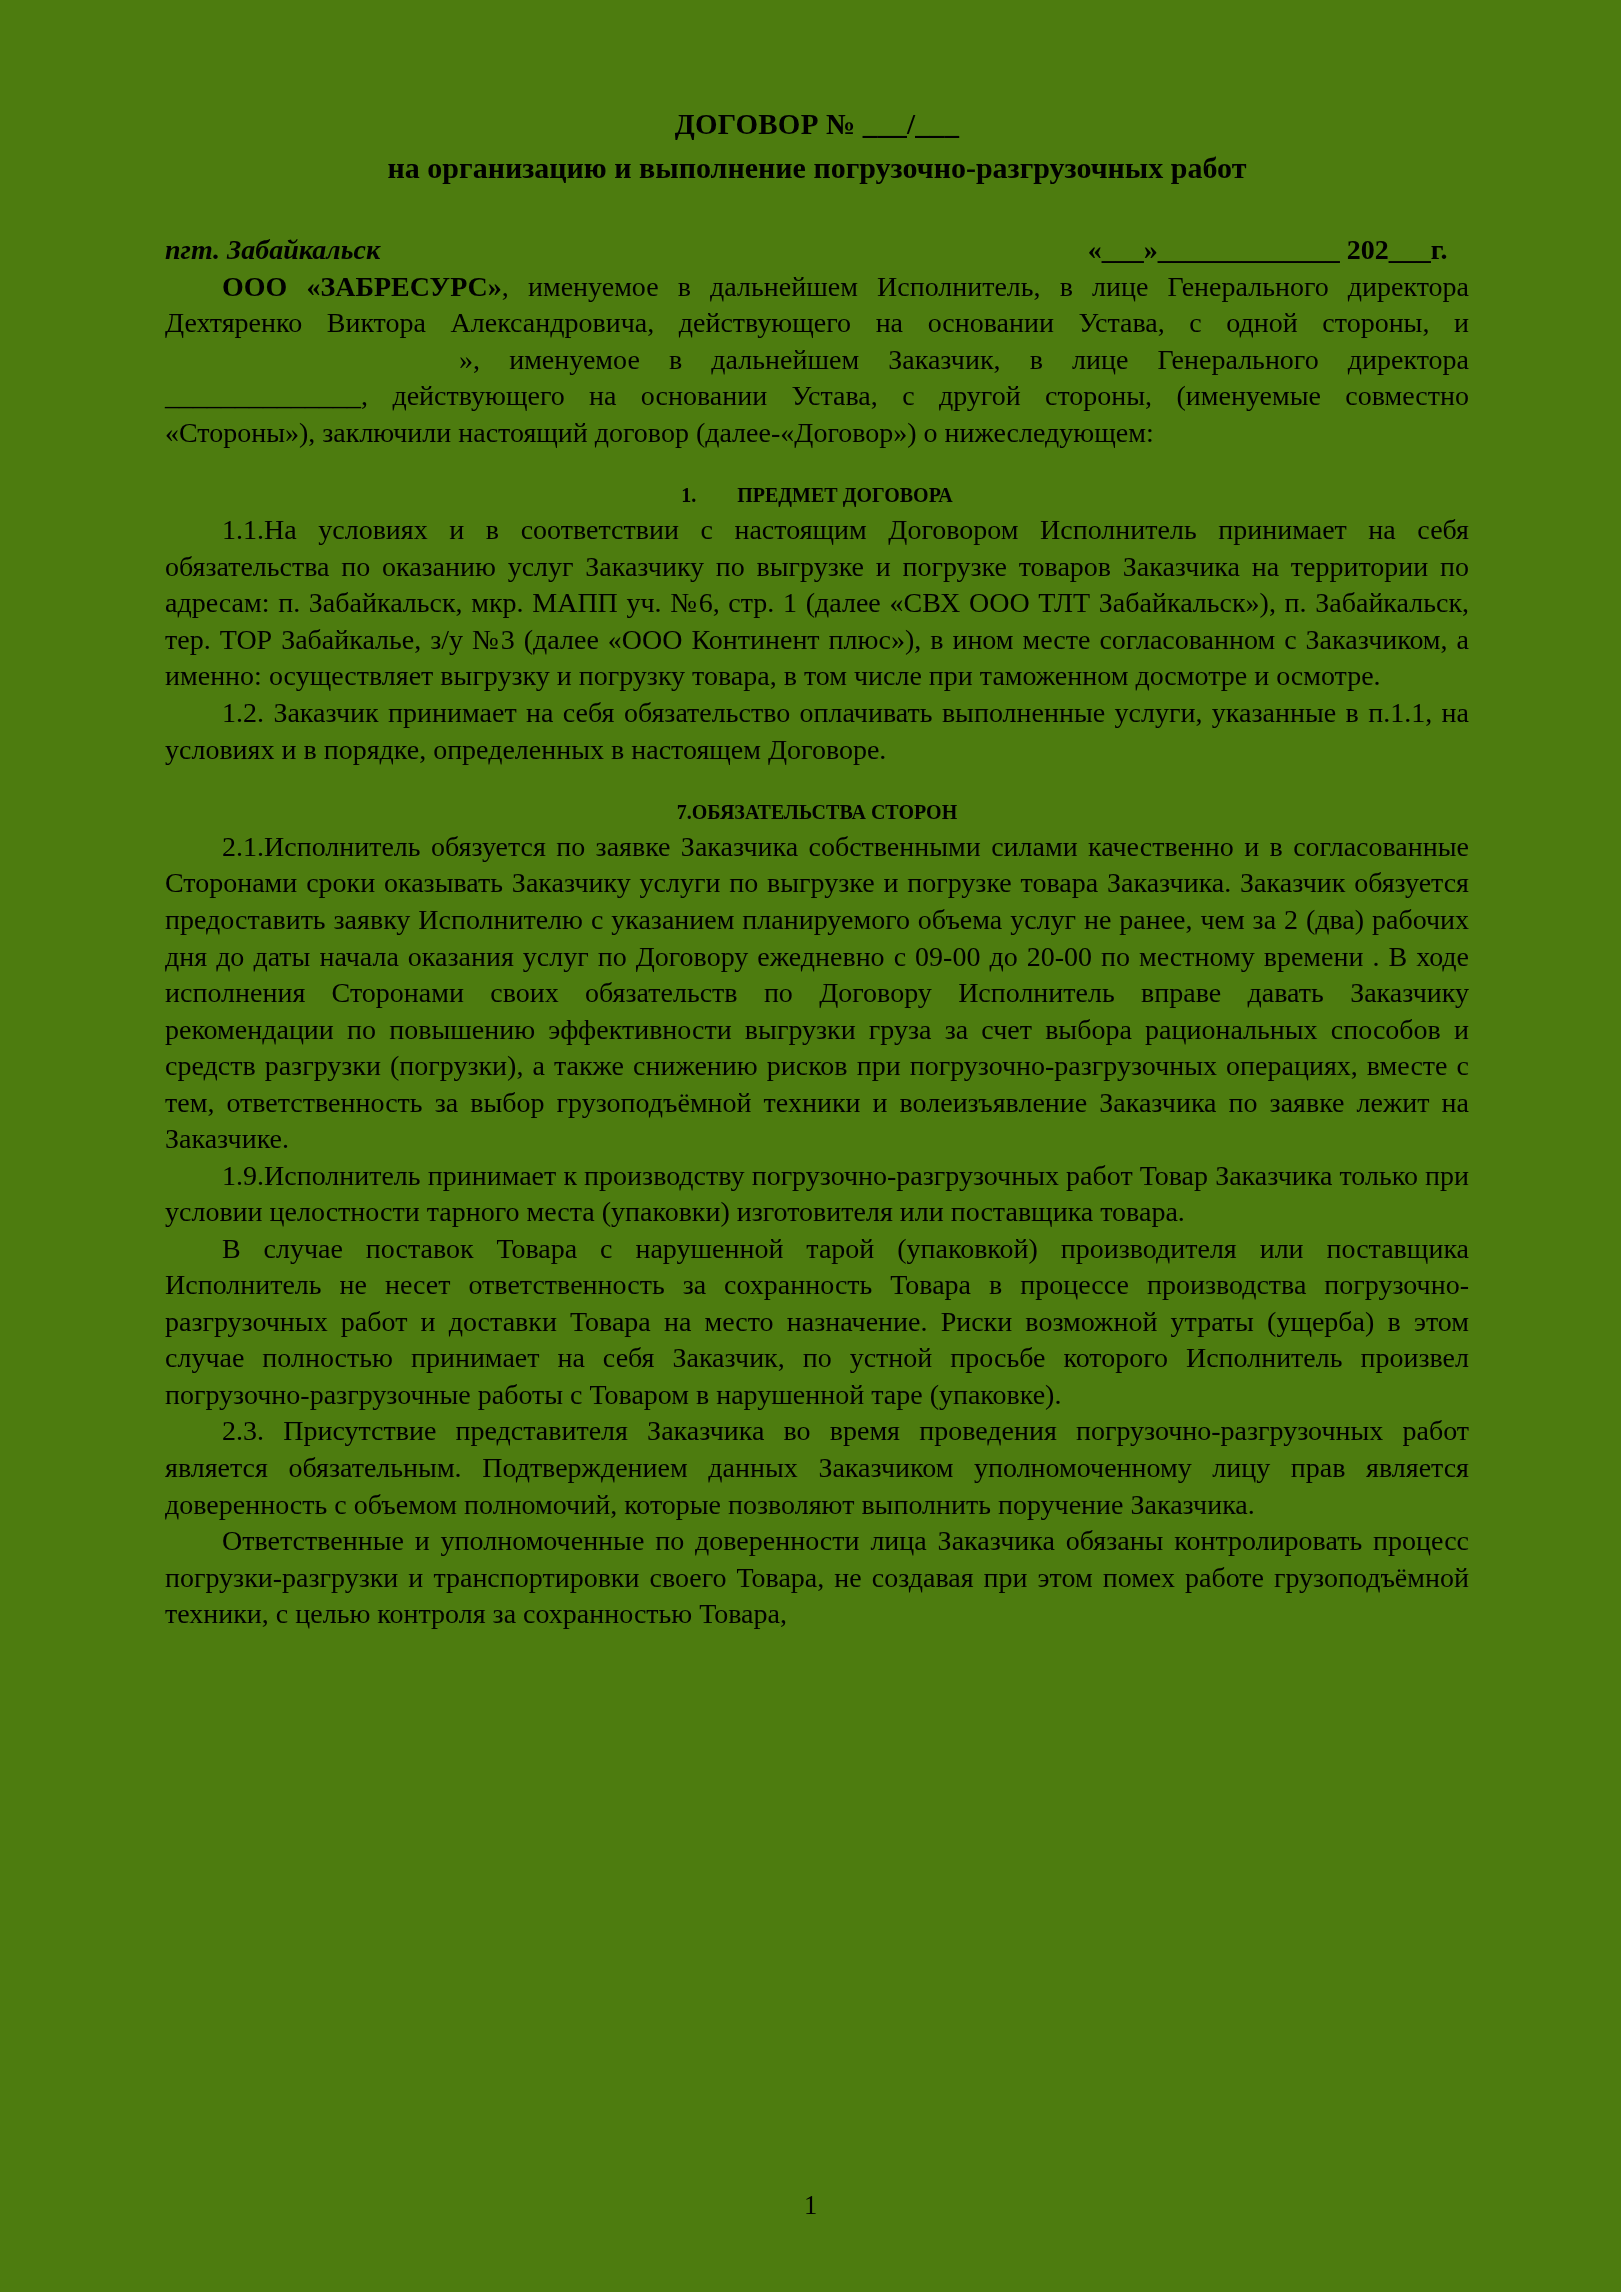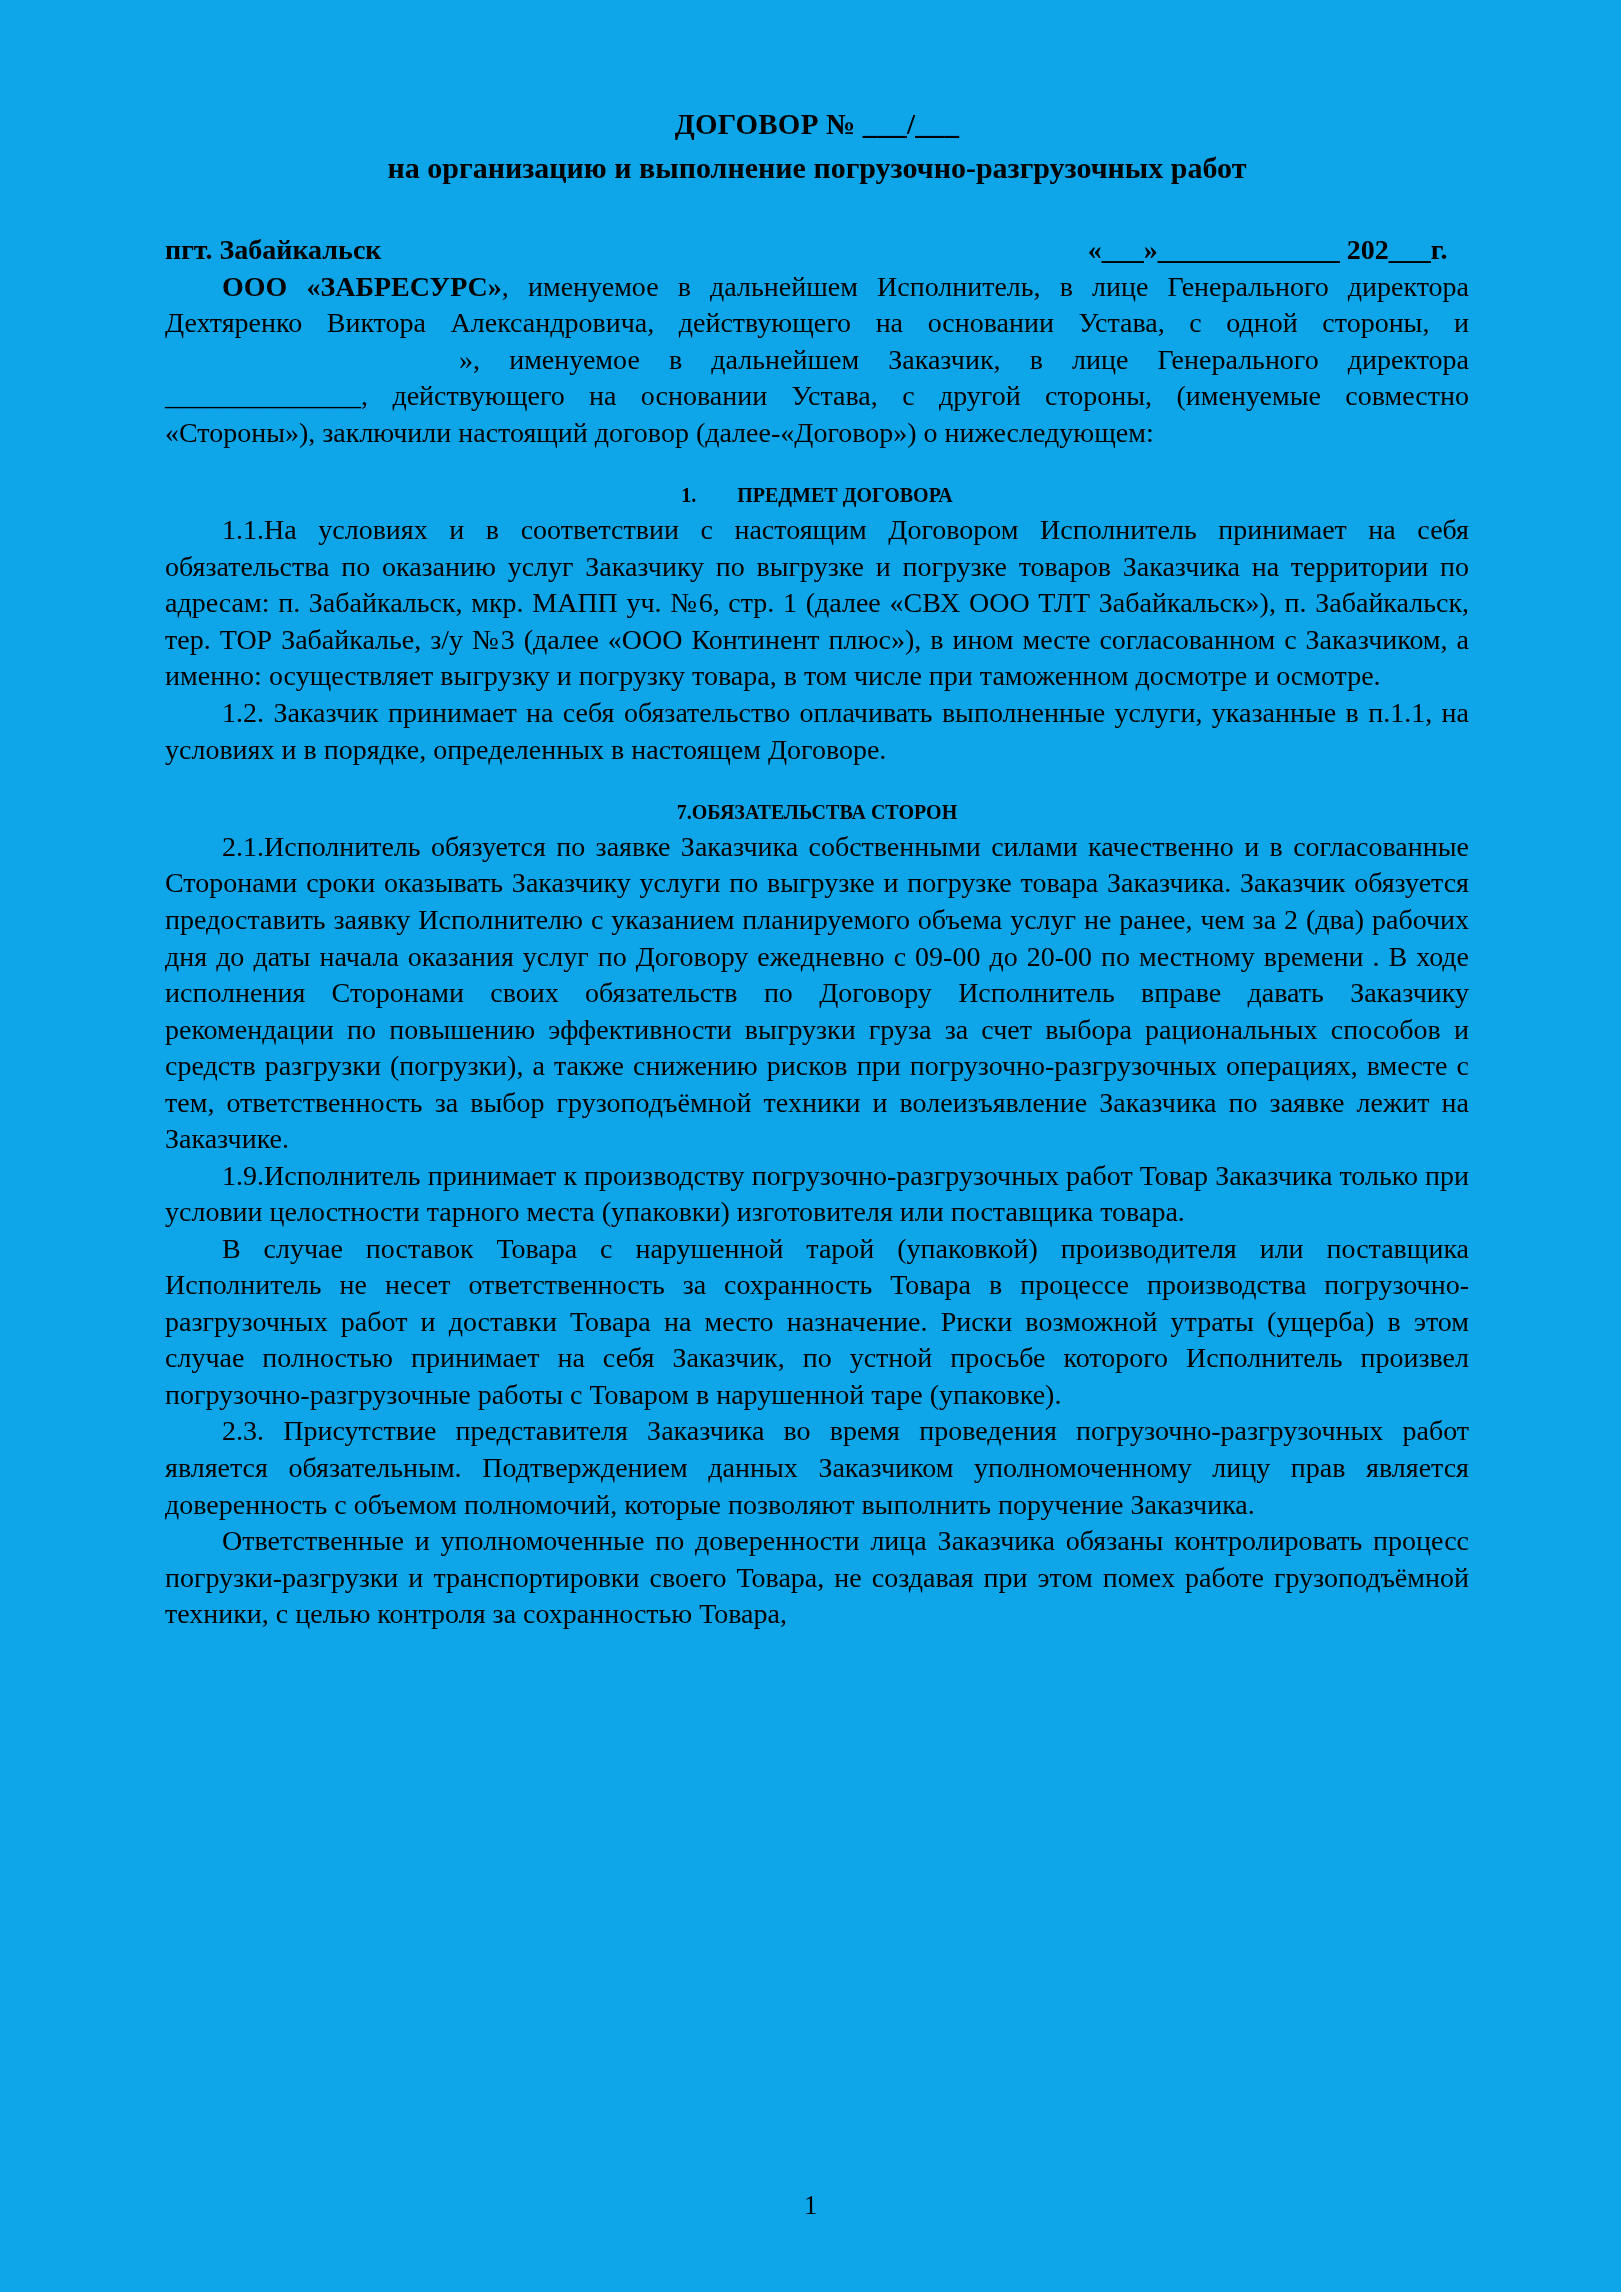--- a/index.html
+++ b/index.html
@@ -5,21 +5,21 @@
   html, body {
     margin: 0;
     padding: 0;
     background: #ffffff;
   }
   .page {
     position: relative;
     width: 1621px;
     height: 2293px;
     margin: 0 auto;
-    background: #0ea5e9;
+    background: #4d7c0f;
     box-sizing: border-box;
     padding: 106px 152px 34px 165px;
     font-family: "Liberation Serif", "DejaVu Serif", serif;
     color: #000000;
     font-size: 28px;
     line-height: 1.30;
   }
 
   .doc-title {
     text-align: center;
@@ -41,20 +41,21 @@
     display: flex;
     justify-content: space-between;
     align-items: baseline;
     margin-top: 45px;
     font-weight: bold;
     font-size: 28px;
   }
   .place {
     font-weight: bold;
     white-space: nowrap;
+    font-style: italic;
   }
   .date-line {
     font-weight: bold;
     white-space: nowrap;
     padding-right: 21.6px;
   }
 
   p.body-par {
     margin: 0;
     text-align: justify;

